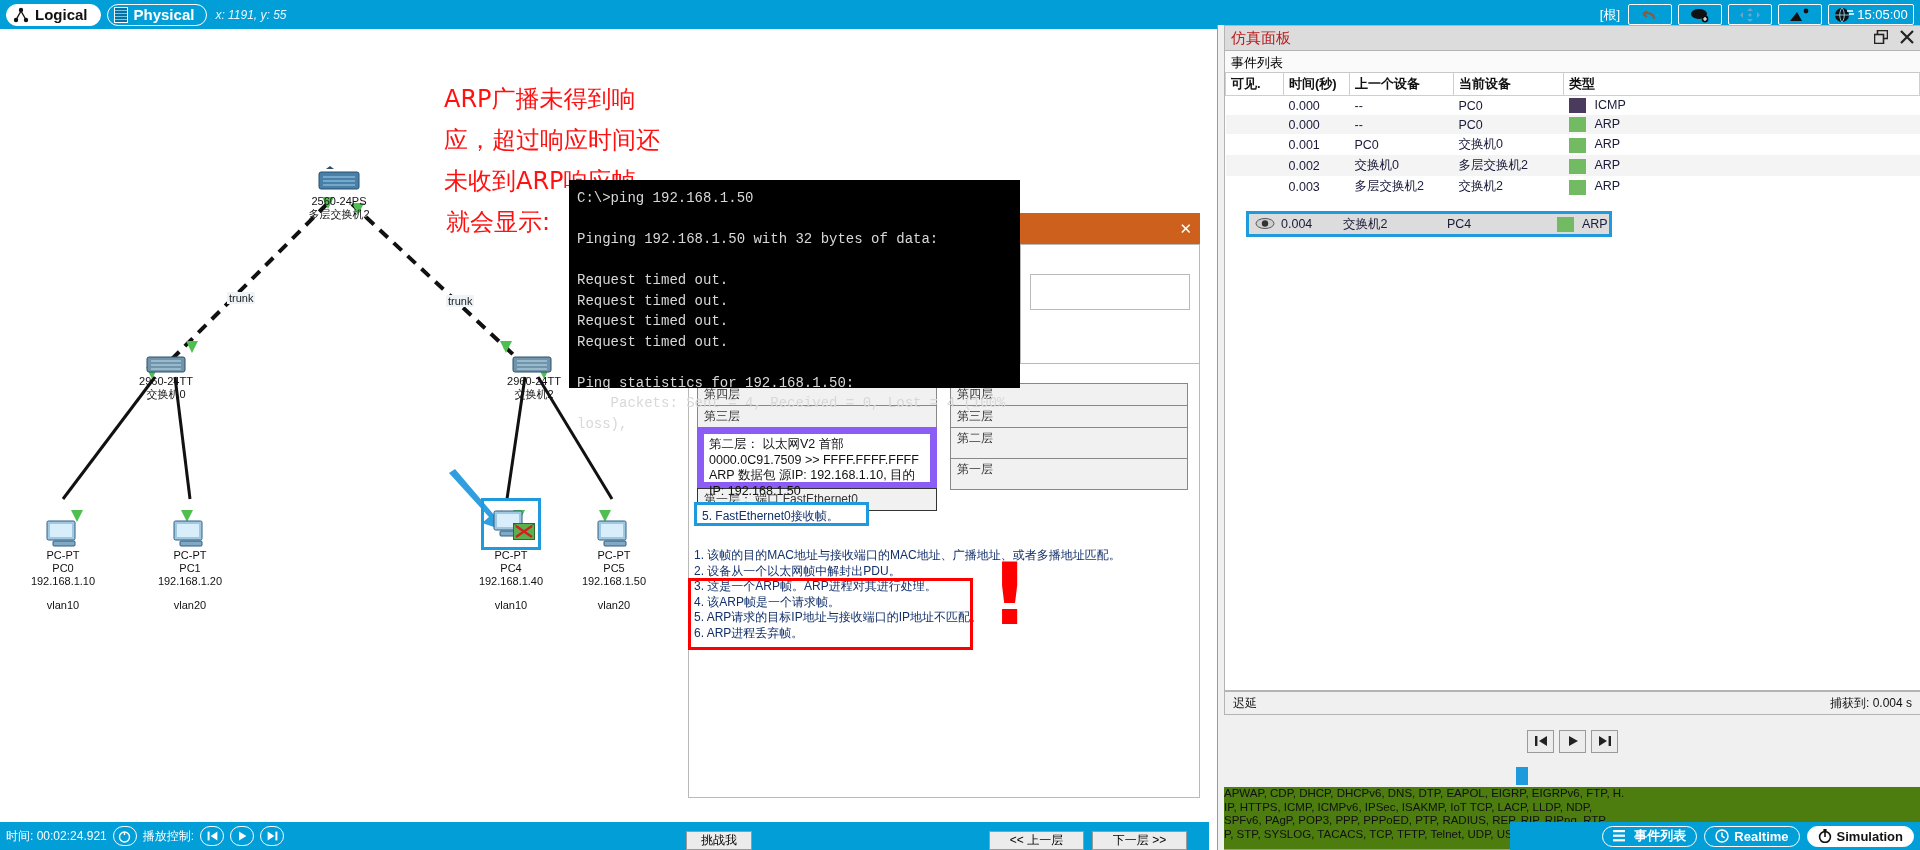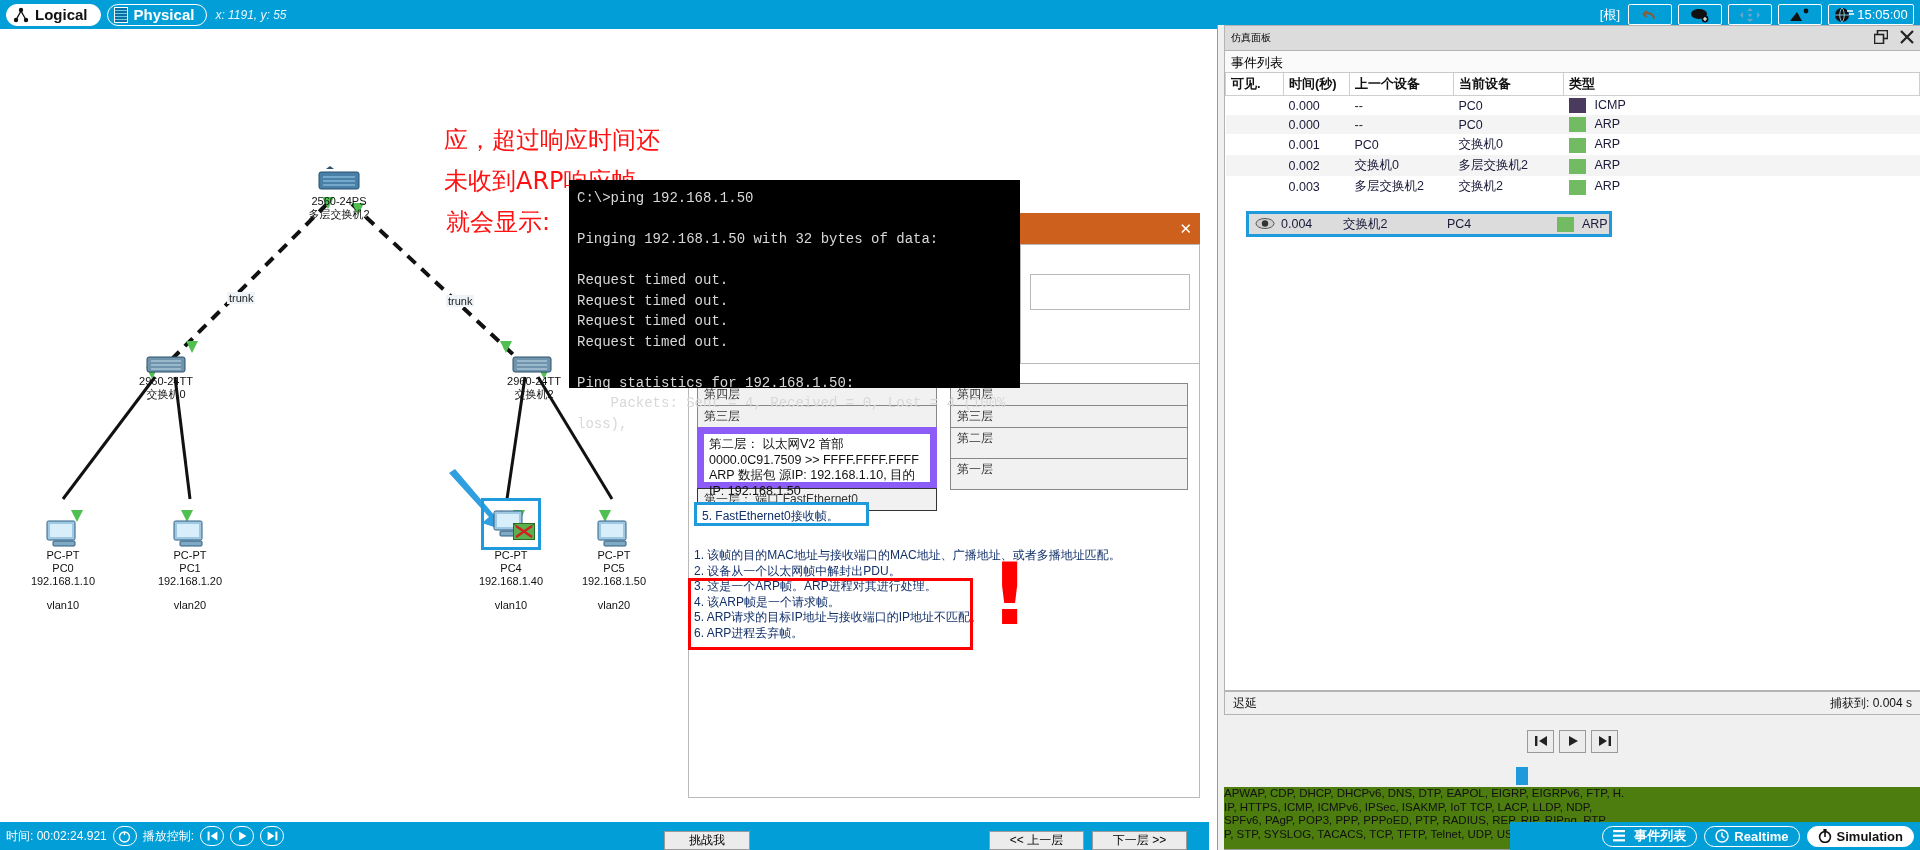--- a/index.html
+++ b/index.html
@@ -64,21 +64,21 @@
   
   #simpanel{
     position:absolute; left:1217px; top:25px; width:703px; height:825px;
     background:#f0f0f0; border-left:1px solid #9a9a9a;
   }
   #sim-titlebar{
     position:absolute; left:6px; top:0; width:697px; height:26px;
     background:#dcdcdc; border:1px solid #b4b4b4;
     display:flex; align-items:center; padding:0 6px;
   }
-  #sim-title{ font-size:10px; color:#000000; }
+  #sim-title{ font-size:15px; color:#b91c1c; }
   #sim-titlebar .win-btns{ margin-left:auto; display:flex; gap:12px; align-items:center;}
   #sim-body{
     position:absolute; left:6px; top:26px; width:697px; height:640px;
     background:#ffffff; border:1px solid #b4b4b4; border-top:none;
   }
   #evt-title{ height:22px; border-bottom:1px solid #c9c9c9; padding:3px 6px; font-size:13px;
               background:#fafafa;}
   table.evt{ width:100%; border-collapse:collapse; font-size:12px; }
   table.evt th{
     background:#ffffff; border:1px solid #cfcfcf; border-top:none;
@@ -256,20 +256,21 @@
       <polygon points="181,481 193,481 187,493"></polygon>
       <polygon points="513,481 525,481 519,493"></polygon>
       <polygon points="599,481 611,481 605,493"></polygon>
       <polygon points="146,338 158,338 152,350"></polygon>
       <polygon points="538,338 550,338 544,350"></polygon>
     </g>
 
     <path d="M455 440 L495 487 L502 481 L500 500 L482 494 L489 488 L449 444 Z" fill="#2f9fe0"></path>
   </svg>
 
+  <div class="note-red" style="left:444px; top:50px;">ARP广播未得到响</div>
   <div class="note-red" style="left:444px; top:91px;">应，超过响应时间还</div>
   <div class="note-red" style="left:444px; top:132px;">未收到ARP响应帧，</div>
   <div class="note-red" style="left:446px; top:173px;">就会显示:</div>
 
   <div style="position:absolute;left:318px;top:136px;">
     <svg width="42" height="30" viewBox="0 0 42 30">
       <rect x="1" y="7" width="40" height="17" rx="2" fill="#4a7fa8" stroke="#24506f"></rect>
       <path d="M5 12h32M5 16h32M5 20h32" stroke="#9ed4ee" stroke-width="1"></path>
       <path d="M8 4 l8 0 l-4 -3z" fill="#2c4f6a"></path>
     </svg>
@@ -400,21 +401,21 @@
   <div>1. 该帧的目的MAC地址与接收端口的MAC地址、广播地址、或者多播地址匹配。</div>
   <div>2. 设备从一个以太网帧中解封出PDU。</div>
   <div>3. 这是一个ARP帧。ARP进程对其进行处理。</div>
   <div>4. 该ARP帧是一个请求帧。</div>
   <div>5. ARP请求的目标IP地址与接收端口的IP地址不匹配。</div>
   <div>6. ARP进程丢弃帧。</div>
 </div>
 <div id="red-box"></div>
 <div id="excl">!</div>
 
-<div style="position:absolute; left:664px; top:831px; width:86px; height:19px; border:1px solid #9a9a9a; background:#ececec; font-size:12px; display:flex; align-items:center; justify-content:center; z-index:34;">挑战我</div>
+<div style="position:absolute; left:686px; top:831px; width:66px; height:19px; border:1px solid #9a9a9a; background:#ececec; font-size:12px; display:flex; align-items:center; justify-content:center; z-index:34;">挑战我</div>
 <div style="position:absolute; left:989px; top:831px; width:95px; height:19px; border:1px solid #9a9a9a; background:#ececec; font-size:12px; display:flex; align-items:center; justify-content:center; z-index:34;">&lt;&lt; 上一层</div>
 <div style="position:absolute; left:1092px; top:831px; width:95px; height:19px; border:1px solid #9a9a9a; background:#ececec; font-size:12px; display:flex; align-items:center; justify-content:center; z-index:34;">下一层 &gt;&gt;</div>
 
 <div id="cmd">C:\&gt;ping 192.168.1.50
 
 Pinging 192.168.1.50 with 32 bytes of data:
 
 Request timed out.
 Request timed out.
 Request timed out.

